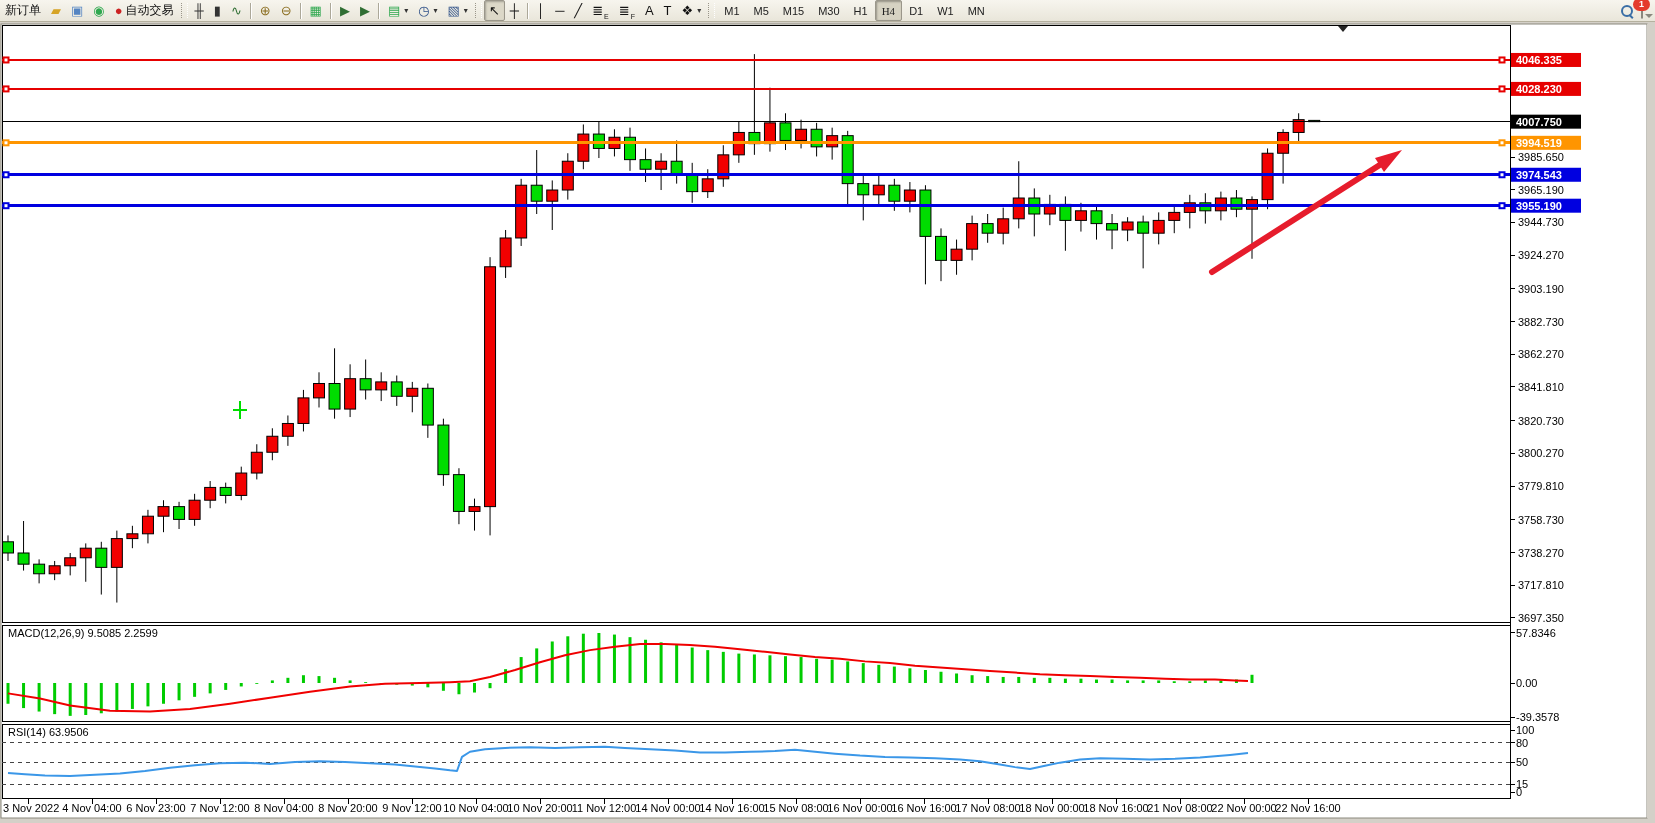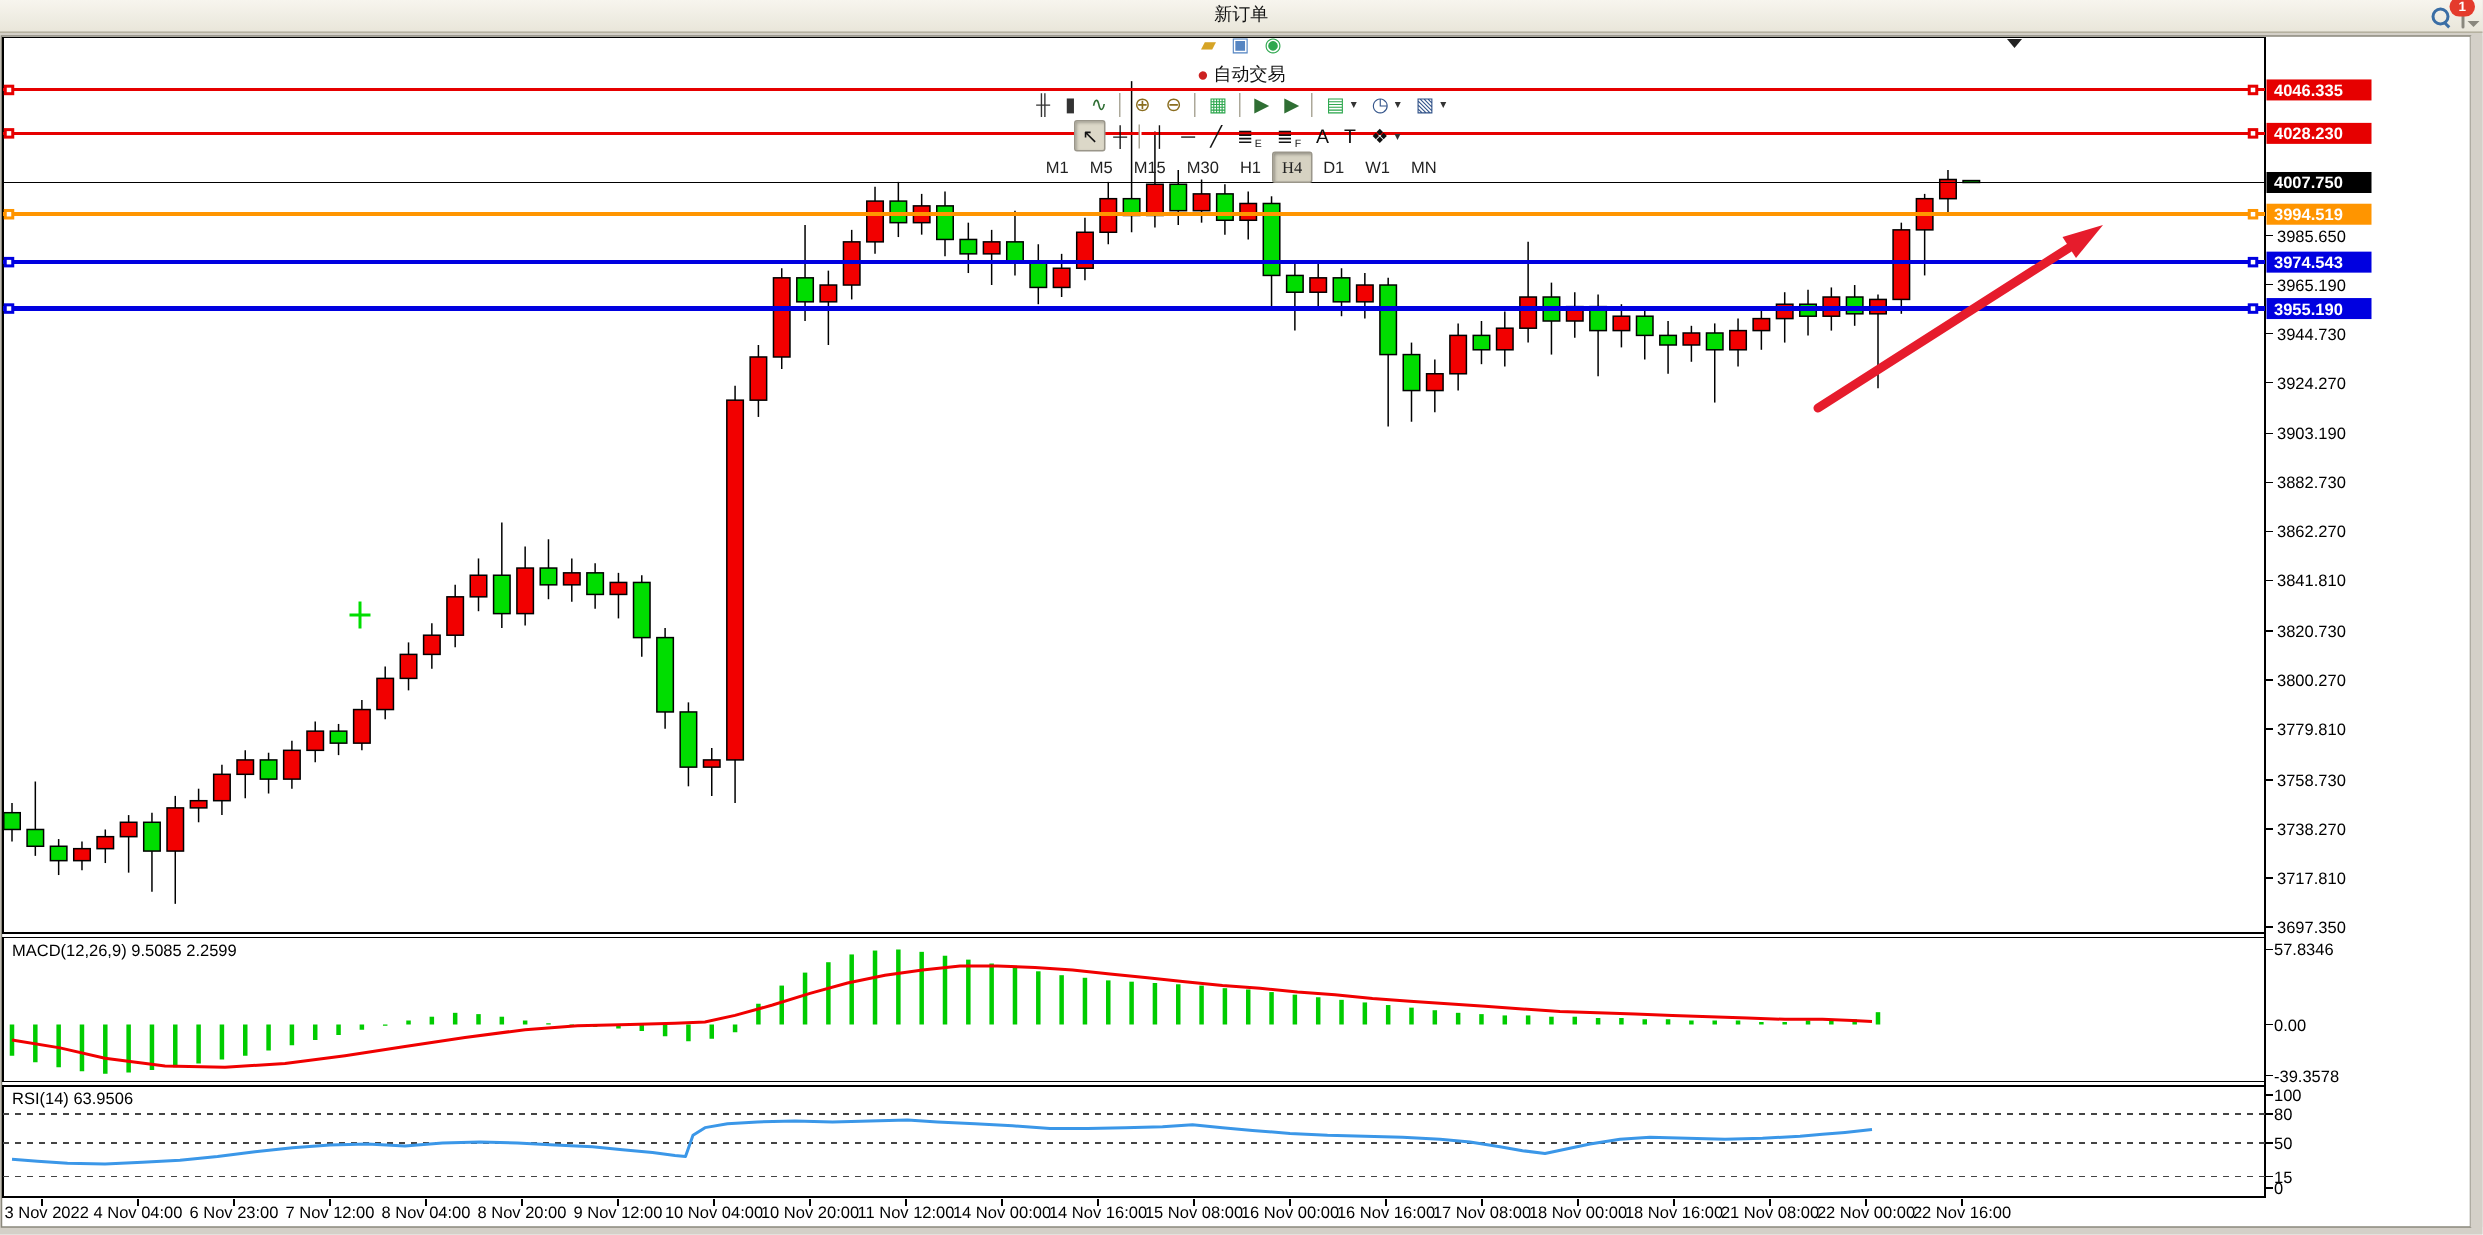--- a/index.html
+++ b/index.html
@@ -7,21 +7,21 @@
     width:1655px;height:823px;position:relative;overflow:hidden;
     background:#d4d0c8;font-family:"Liberation Sans",sans-serif;
     -webkit-font-smoothing:antialiased;
   }
   
   .toolbar{
     position:absolute;top:0;left:0;width:1655px;height:21px;
     background:linear-gradient(#f7f5ee,#e9e6da);
     border-bottom:1px solid #b5b19f;
     display:flex;align-items:center;font-size:12px;color:#111;
-    white-space:nowrap;z-index:5;flex-direction:column;
+    white-space:nowrap;z-index:5;
   }
   .tb-grip{width:5px;height:15px;margin:0 2px;border-left:1px dotted #9a968a;border-right:1px dotted #fff;}
   .tb-sep{width:0;height:16px;border-left:1px solid #aca899;border-right:1px solid #ffffff;margin:0 3px;}
   .tb-btn{
     display:inline-flex;align-items:center;gap:3px;height:19px;padding:0 4px;
     border:1px solid transparent;border-radius:2px;cursor:default;
   }
   .tb-btn.pressed{background:#dcd8c8;border:1px solid #9a968a;box-shadow:inset 1px 1px 2px rgba(0,0,0,.25);}
   .tb-ico{font-size:13px;line-height:13px;}
   .tb-caret{font-size:8px;color:#333;margin-left:1px;}

